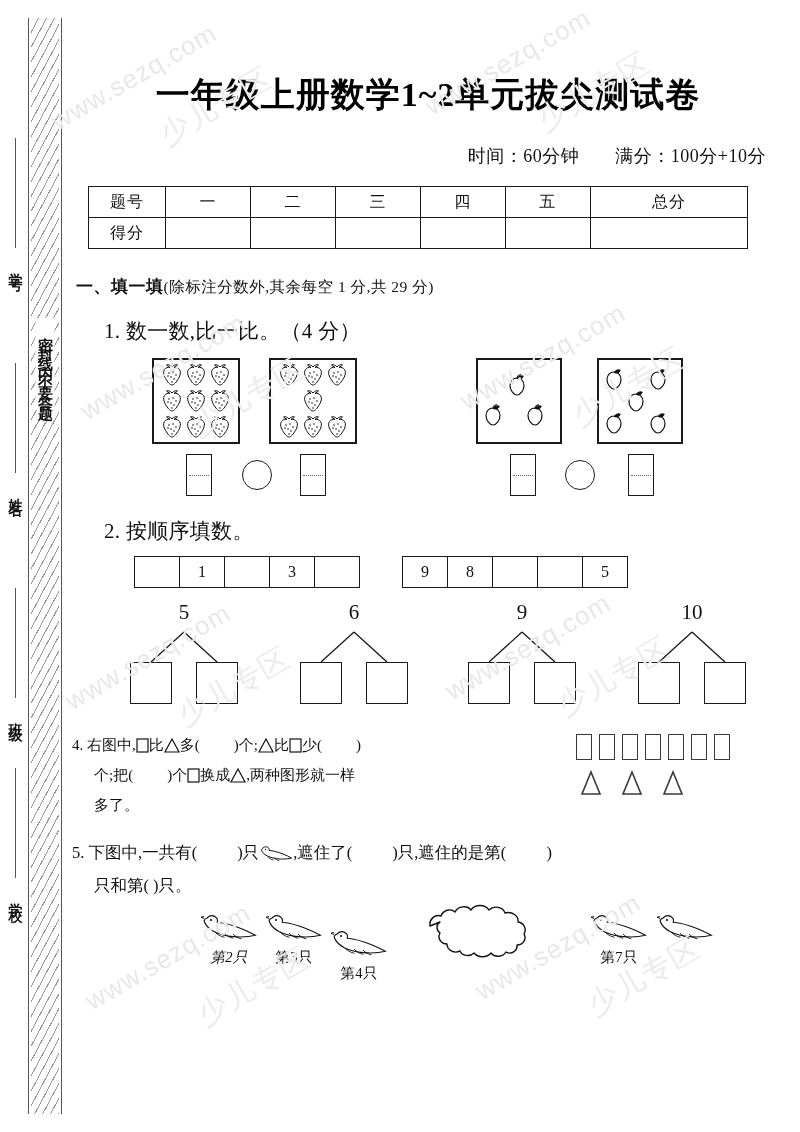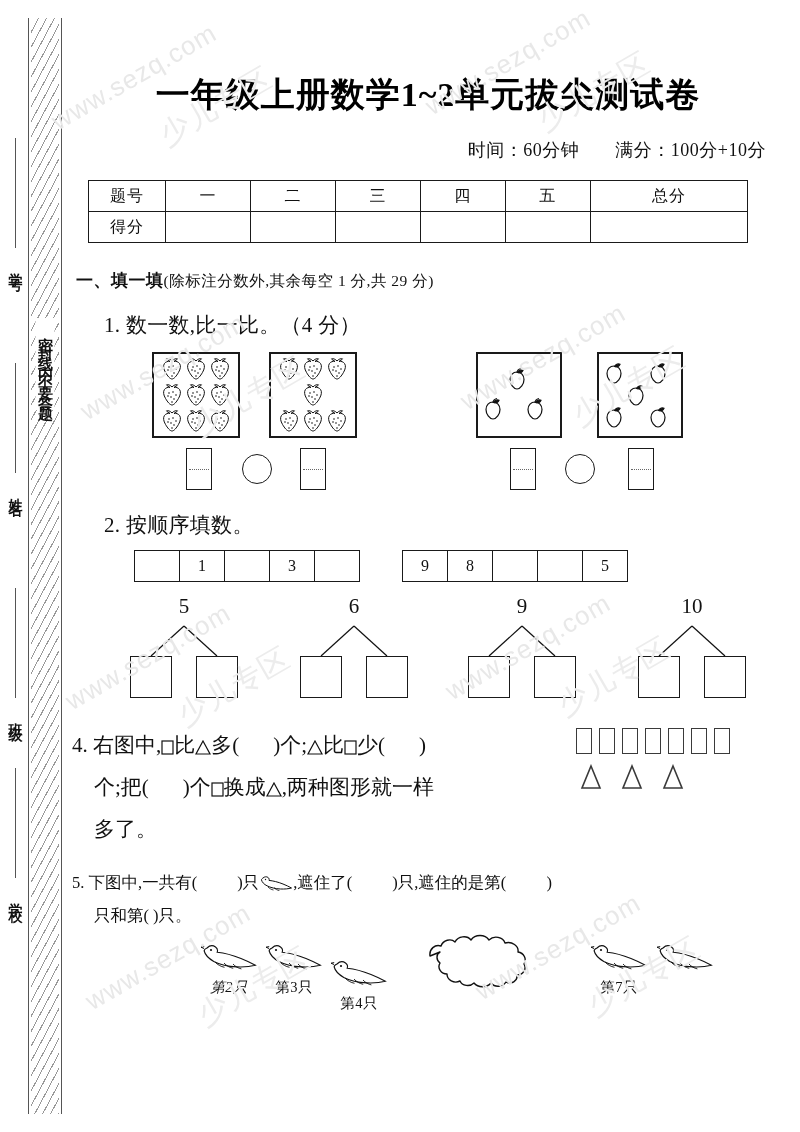--- a/index.html
+++ b/index.html
@@ -129,21 +129,21 @@
     font-size: 34px;
     font-weight: 700;
     letter-spacing: 1px;
     margin: 72px 0 0 0;
     font-family: "Liberation Serif", serif;
     color: #000;
   }
   .subtitle {
     text-align: right;
     font-size: 18px;
-    margin: 20px 18px 0 0;
+    margin: 26px 18px 0 0;
     letter-spacing: .5px;
   }
   .subtitle .gap { display: inline-block; width: 26px; }
 
   
   table.score {
     border-collapse: collapse;
     margin: 18px 0 0 16px;
     width: 660px;
   }
@@ -662,21 +662,21 @@
       <svg width="120" height="40">
           <line x1="60" y1="6" x2="27" y2="36" stroke="#111" stroke-width="1.2"></line>
           <line x1="60" y1="6" x2="93" y2="36" stroke="#111" stroke-width="1.2"></line>
         </svg>
       <span class="leaf l"></span>
       <span class="leaf r"></span>
     </div>
   </div>
 
   <div style="position:relative; margin-top:10px;">
-    <div style="width:470px; font-size:21px; line-height:2.0;">
+    <div style="width:470px; font-size:15px; line-height:2.0;">
       <span>4. 右图中,</span><svg class="inline-shape" width="13" height="15" viewBox="0 0 13 15">
           <rect x="1" y="1" width="11" height="13" fill="none" stroke="#111" stroke-width="1.2"></rect>
         </svg><span>比</span><svg class="inline-shape" width="16" height="15" viewBox="0 0 16 15">
           <polygon points="8,1 15,14 1,14" fill="none" stroke="#111" stroke-width="1.2"></polygon>
         </svg><span>多(</span><span style="display:inline-block;width:34px;"></span><span>)个;</span><svg class="inline-shape" width="16" height="15" viewBox="0 0 16 15">
           <polygon points="8,1 15,14 1,14" fill="none" stroke="#111" stroke-width="1.2"></polygon>
         </svg><span>比</span><svg class="inline-shape" width="13" height="15" viewBox="0 0 13 15">
           <rect x="1" y="1" width="11" height="13" fill="none" stroke="#111" stroke-width="1.2"></rect>
         </svg><span>少(</span><span style="display:inline-block;width:34px;"></span><span>)</span>
       <br>

